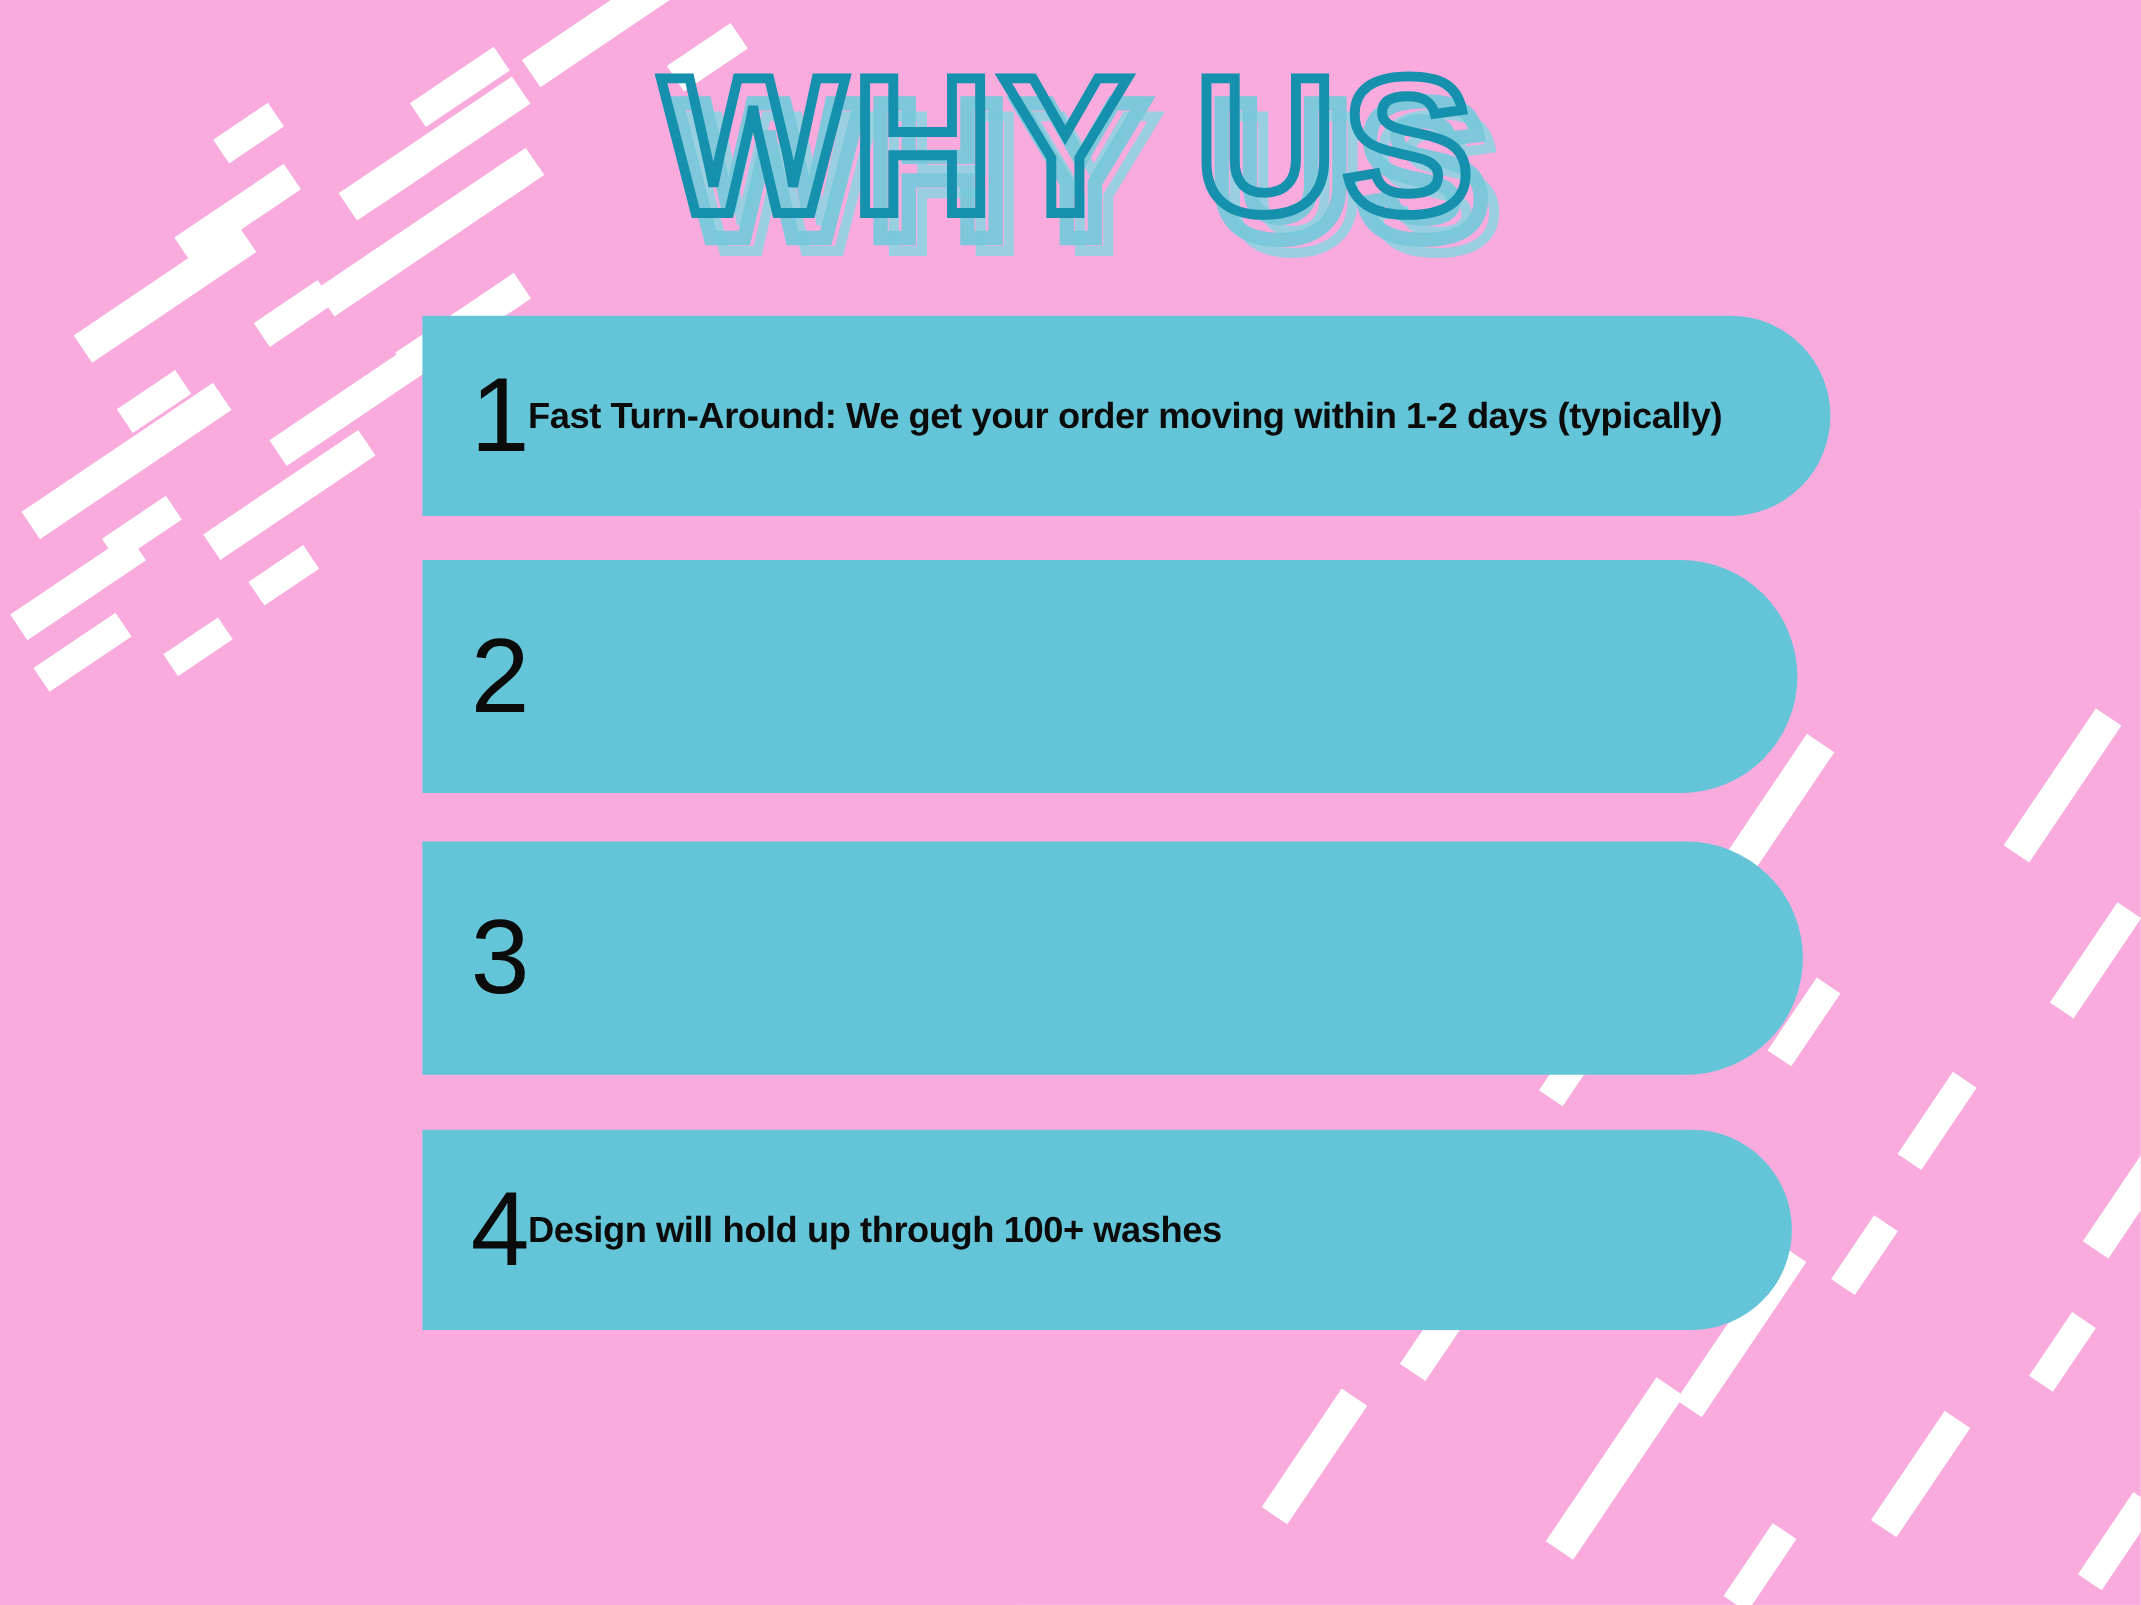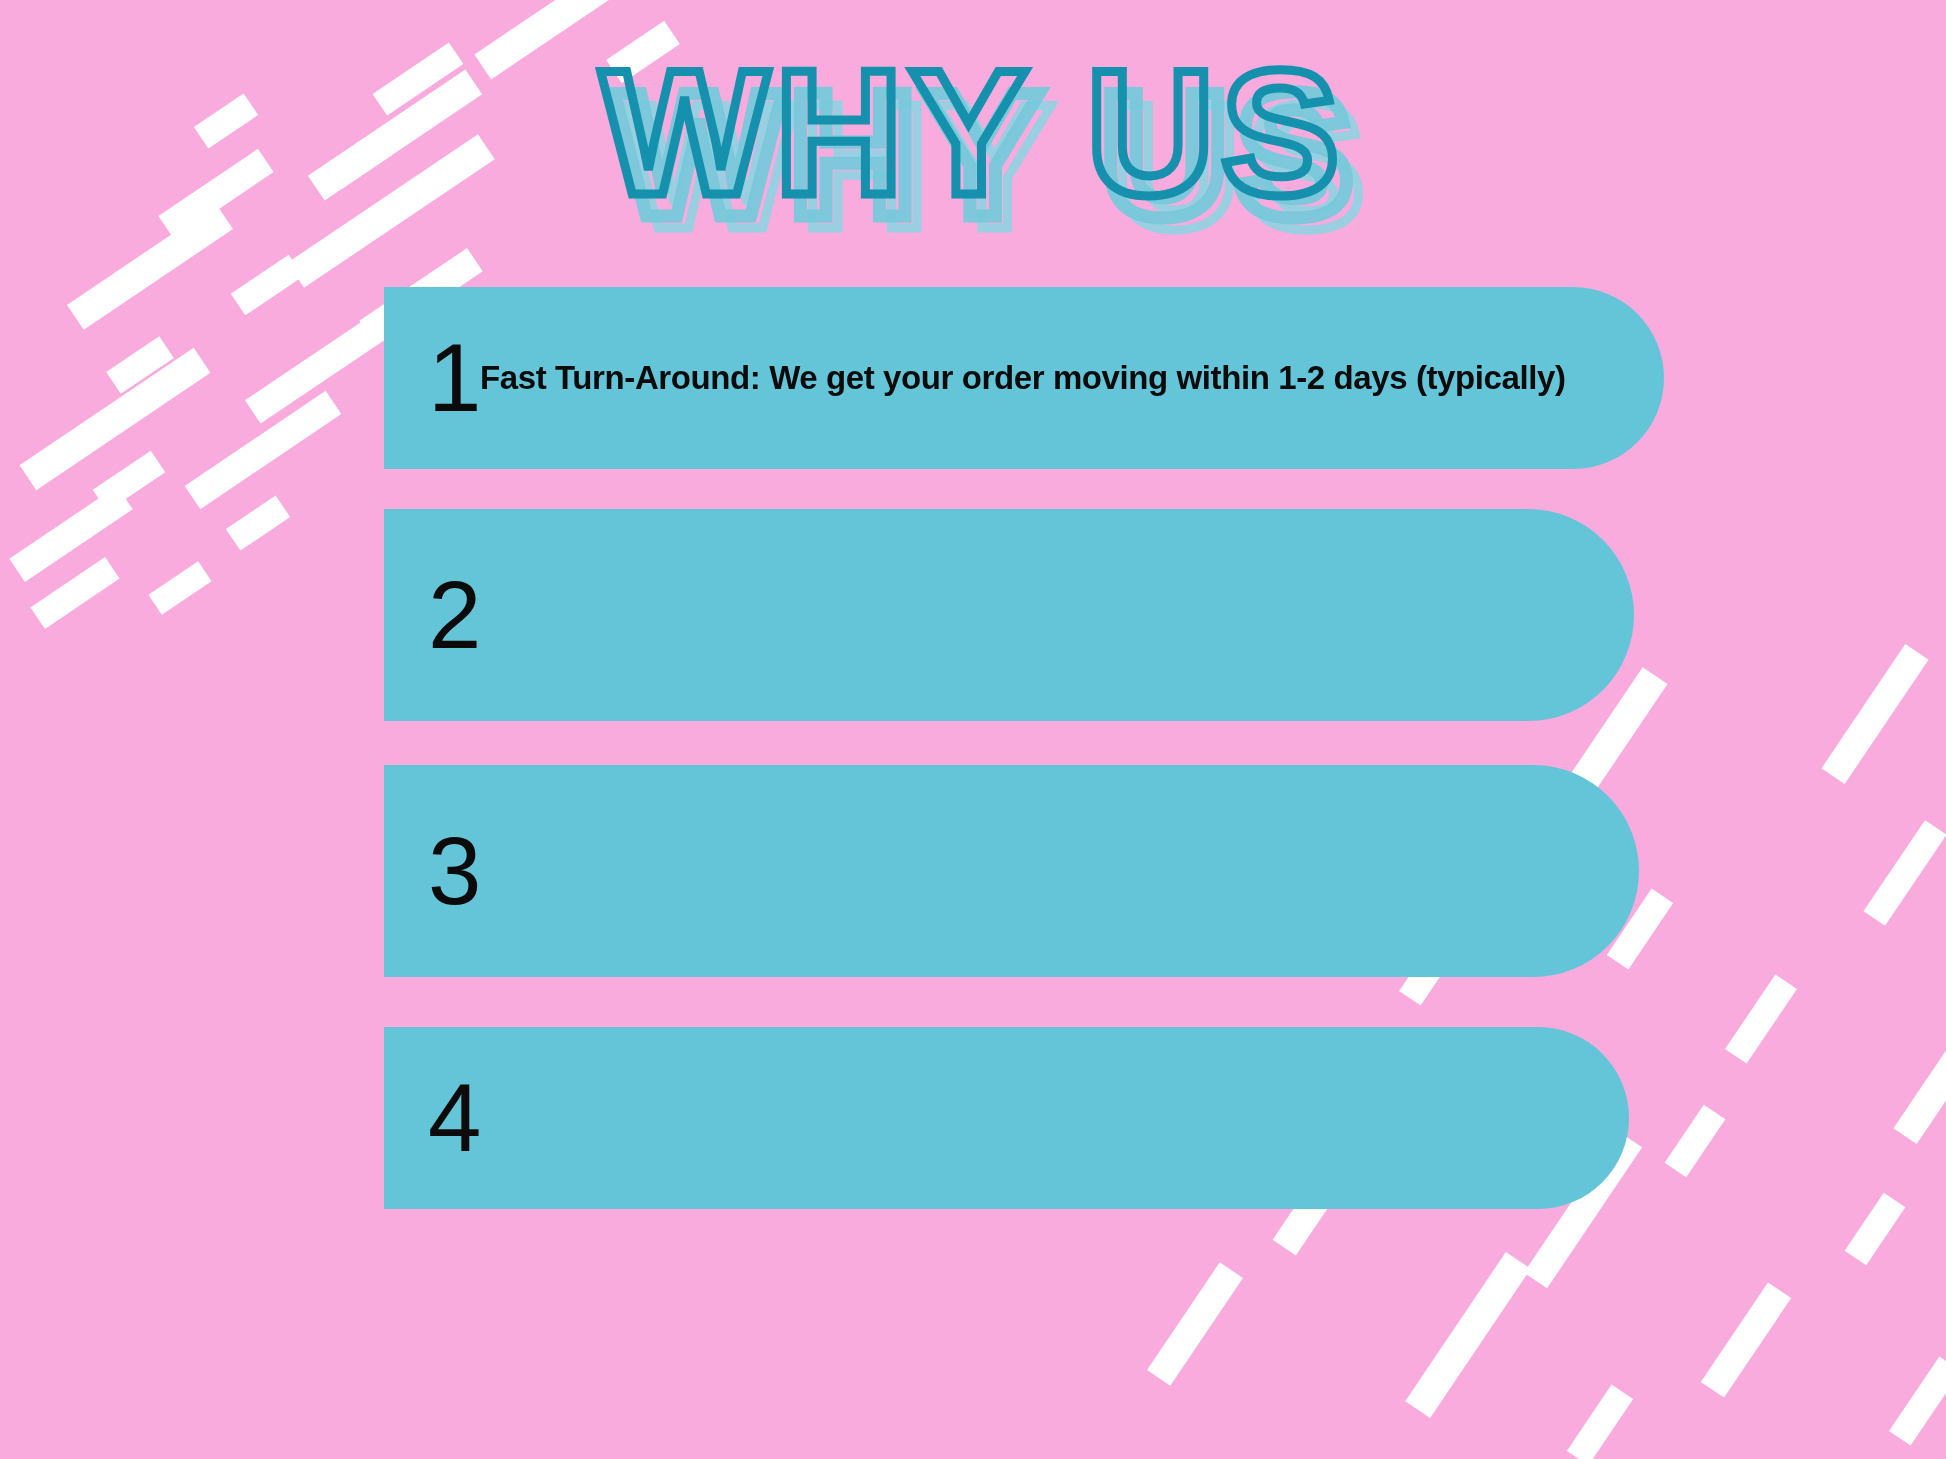--- a/index.html
+++ b/index.html
@@ -184,16 +184,17 @@
         <div class="card-text" style="color: rgb(11, 11, 11);">Fast Turn-Around: We get your order moving within 1-2 days (typically)</div>
       </div>
       <div class="card" style="top: 222px; height: 212px; width: 1250px; background: rgb(99, 197, 215); border-radius: 0px 106px 106px 0px;">
         <div class="card-num" style="color: rgb(11, 11, 11);">2</div>
       </div>
       <div class="card" style="top: 478px; height: 212px; width: 1255px; background: rgb(99, 197, 215); border-radius: 0px 106px 106px 0px;">
         <div class="card-num" style="color: rgb(11, 11, 11);">3</div>
       </div>
       <div class="card" style="top: 740px; height: 182px; width: 1245px; background: rgb(99, 197, 215); border-radius: 0px 91px 91px 0px;">
         <div class="card-num" style="color: rgb(11, 11, 11);">4</div>
+        <div class="card-text" style="color: rgb(11, 11, 11);">Design will hold up through 100+ washes</div>
       </div>
     </div>
 
 </div>
 
 </body></html>

